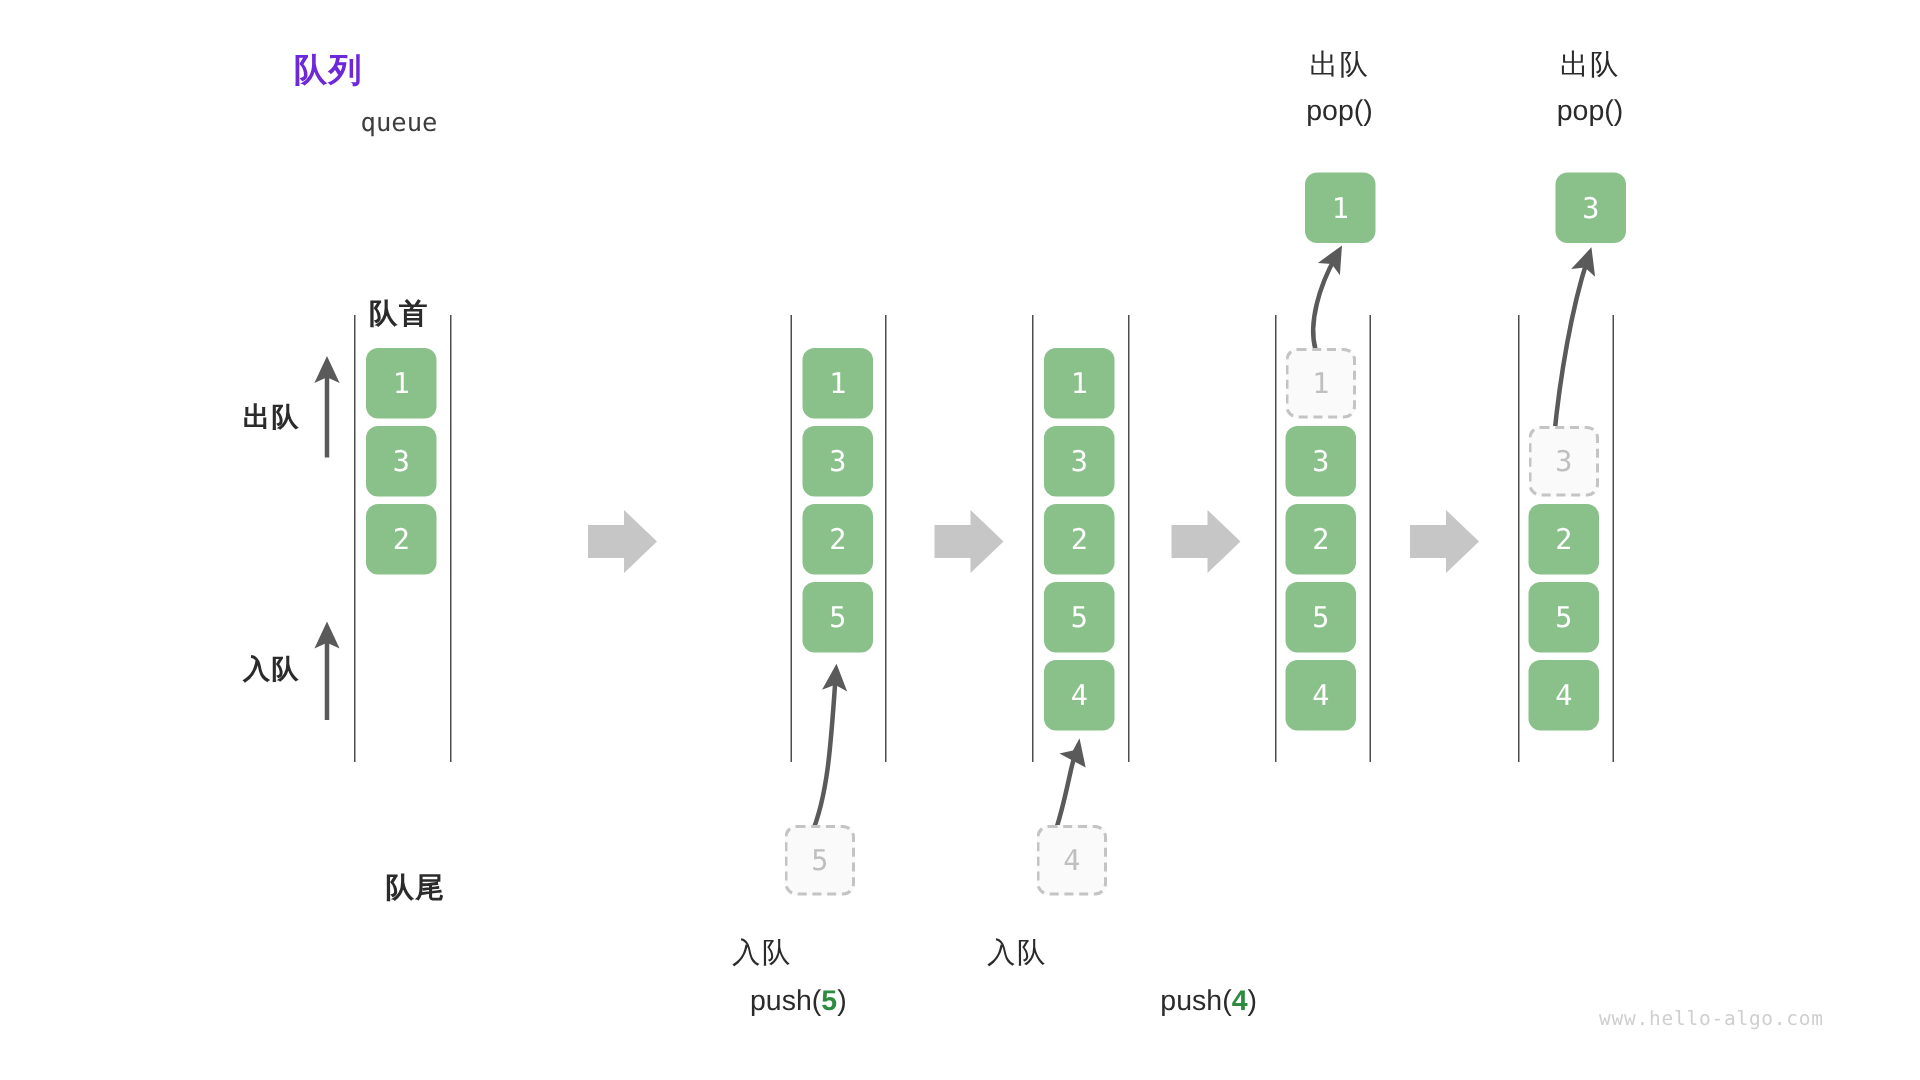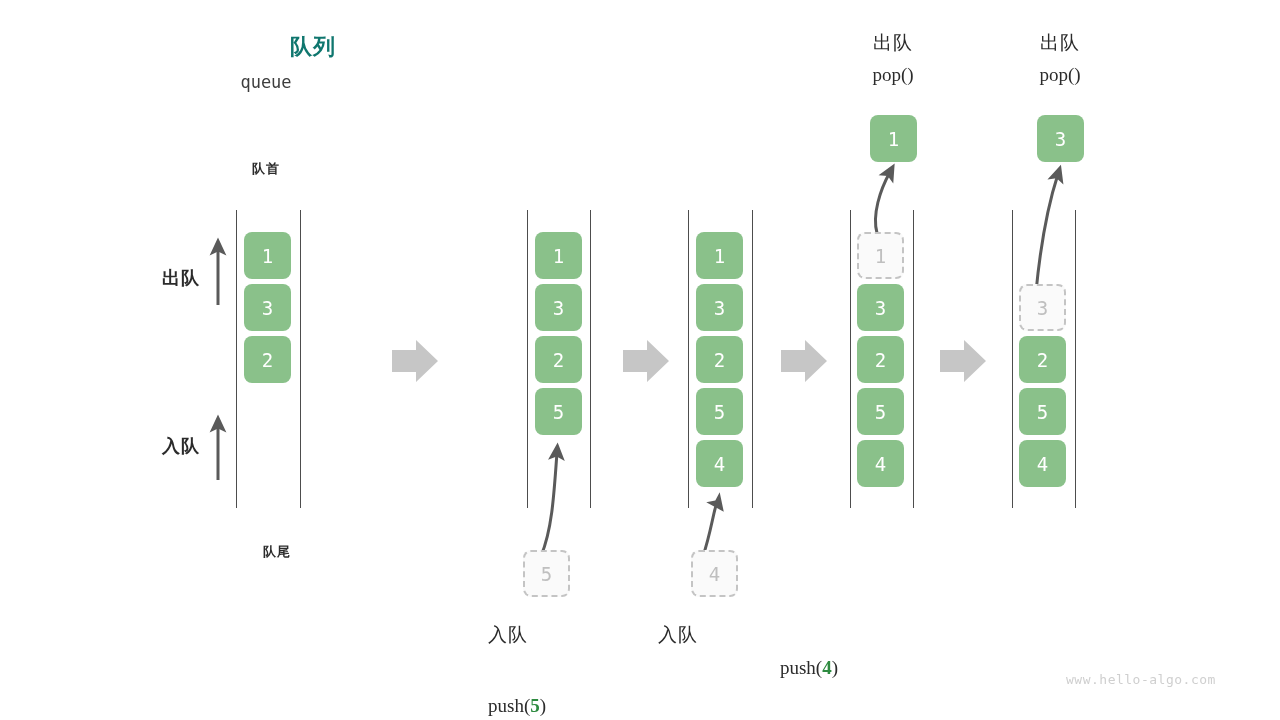--- a/index.html
+++ b/index.html
@@ -19,47 +19,48 @@
     width: 1280px;
     height: 720px;
   }
   .abs { position: absolute; }
 
   
   .title-zh {
     font-family: "Liberation Sans", sans-serif;
     font-weight: bold;
     font-size: 22px;
-    color: #0f766e;
-    text-align: right;
+    color: #6d28d9;
+    text-align: left;
     letter-spacing: 1px;
   }
   .title-en {
     font-family: "DejaVu Sans Mono", "Liberation Mono", monospace;
     font-size: 17px;
     color: #3d3d3d;
     text-align: center;
   }
   .side-label {
     font-family: "Liberation Sans", sans-serif;
     font-weight: bold;
-    font-size: 13px;
-    color: #2b2b2b;
-    text-align: center;
-    letter-spacing: 1px;
+    font-size: 19px;
+    color: #2b2b2b;
+    text-align: center;
+    letter-spacing: 1px;
+    margin-top: 36px;
   }
   .op-zh {
     font-family: "Liberation Sans", sans-serif;
     font-size: 19px;
     color: #2b2b2b;
     text-align: center;
     letter-spacing: 1px;
   }
   .op-code {
-    font-family: Liberation Serif, serif;
+    font-family: Liberation Sans, sans-serif;
     font-size: 19px;
     color: #2b2b2b;
     text-align: center;
     white-space: pre;
   }
   .op-code .hl { color: #2e8b40; font-weight: bold; }
 
   .flow-zh {
     font-family: "Liberation Sans", sans-serif;
     font-weight: bold;
@@ -181,21 +182,21 @@
   <div class="rail" style="left:590px; top:210px; height:298px;"></div>
 
   <div class="cell" style="left:535px; top:232px;">1</div>
   <div class="cell" style="left:535px; top:284px;">3</div>
   <div class="cell" style="left:535px; top:336px;">2</div>
   <div class="cell" style="left:535px; top:388px;">5</div>
 
   <div class="cell ghost" style="left:523px; top:550px;">5</div>
 
   <div class="abs op-zh" style="left:488px; top:622px; width:150px; text-align:left;">入队</div>
-  <div class="abs op-code" style="left:488px; top:657px; width:180px; text-align:left;margin-top:38px;"><span>push(</span><span class="hl">5</span><span>)</span></div>
+  <div class="abs op-code" style="left:500px; top:657px; width:180px; text-align:left;"><span>push(</span><span class="hl">5</span><span>)</span></div>
 
   <div class="rail" style="left:688px; top:210px; height:298px;"></div>
   <div class="rail" style="left:752px; top:210px; height:298px;"></div>
 
   <div class="cell" style="left:696px; top:232px;">1</div>
   <div class="cell" style="left:696px; top:284px;">3</div>
   <div class="cell" style="left:696px; top:336px;">2</div>
   <div class="cell" style="left:696px; top:388px;">5</div>
   <div class="cell" style="left:696px; top:440px;">4</div>
 

